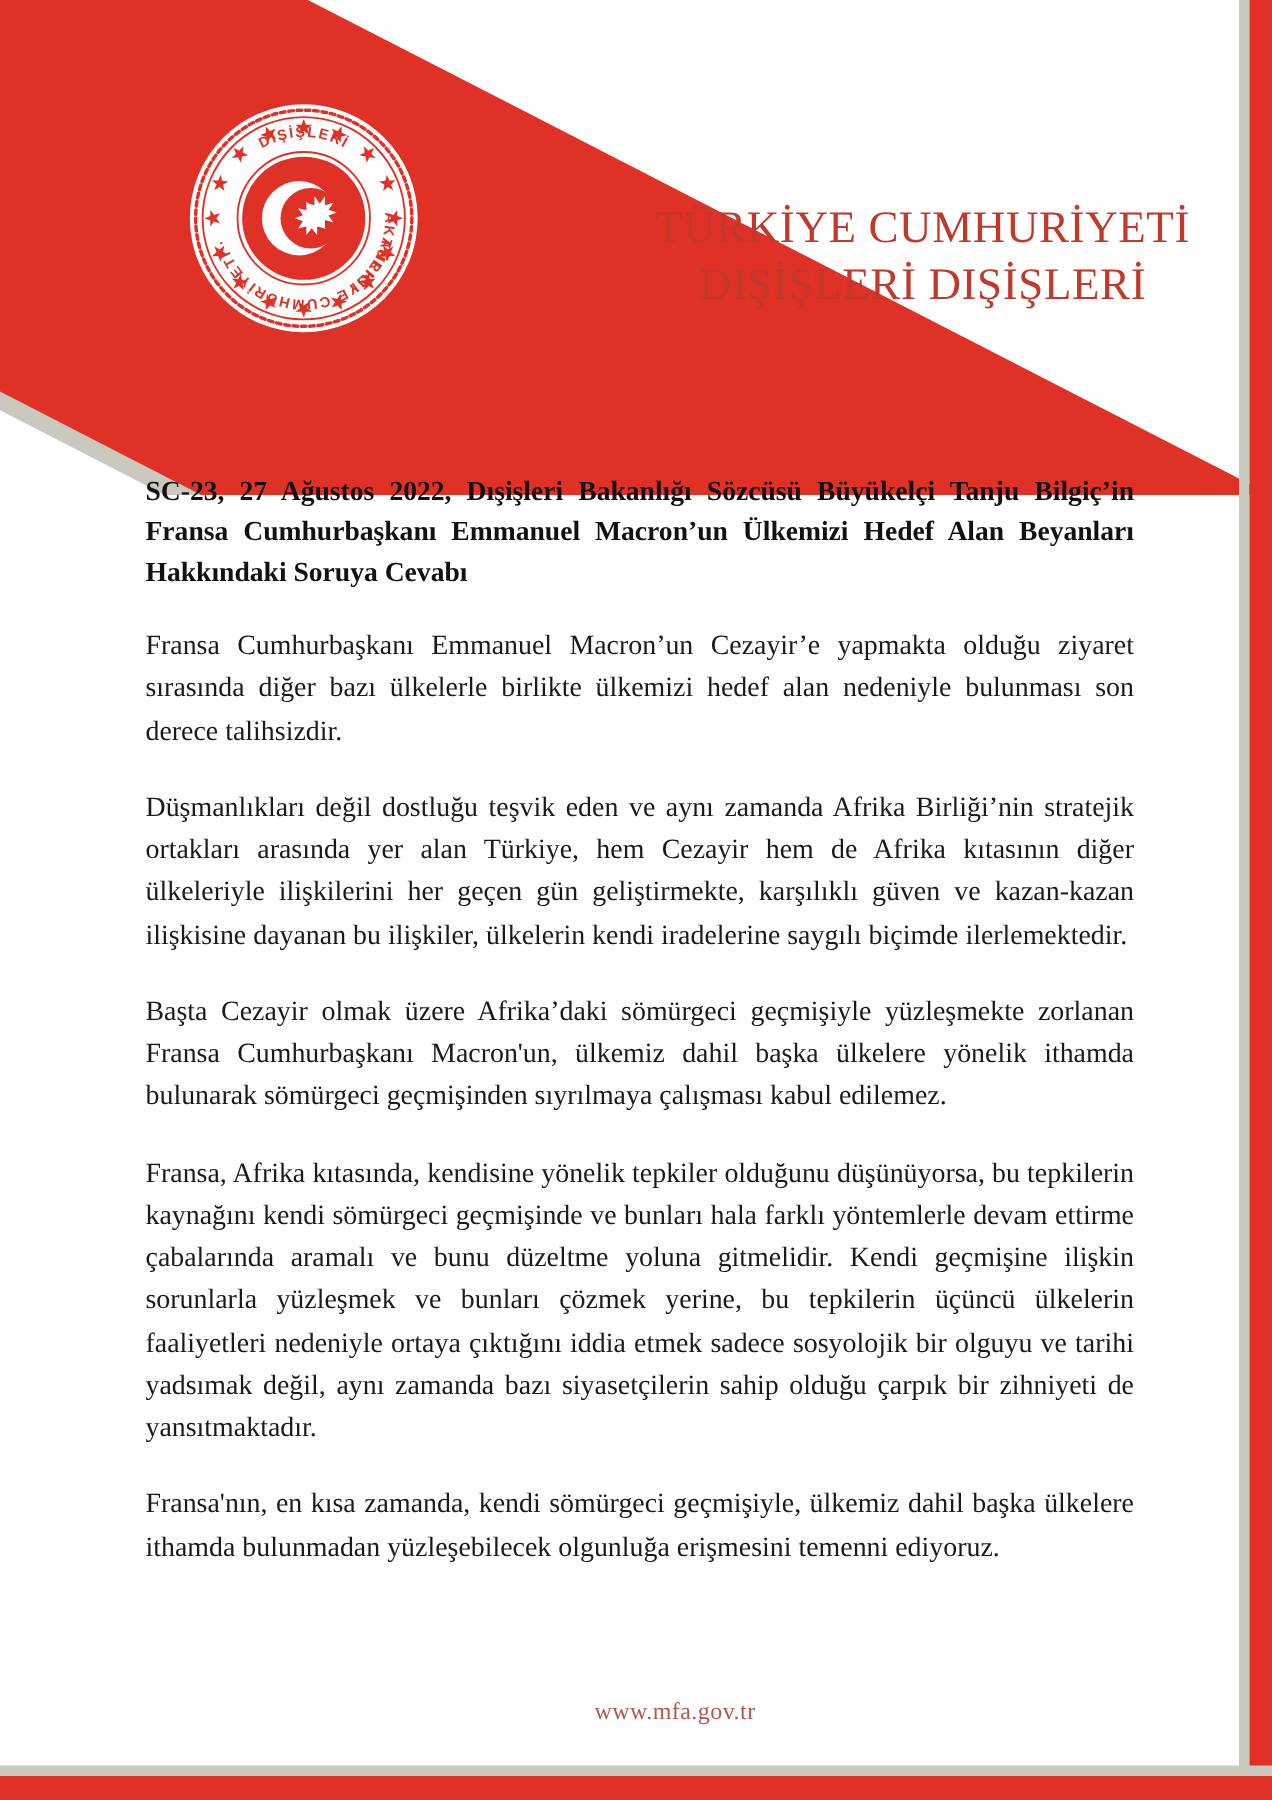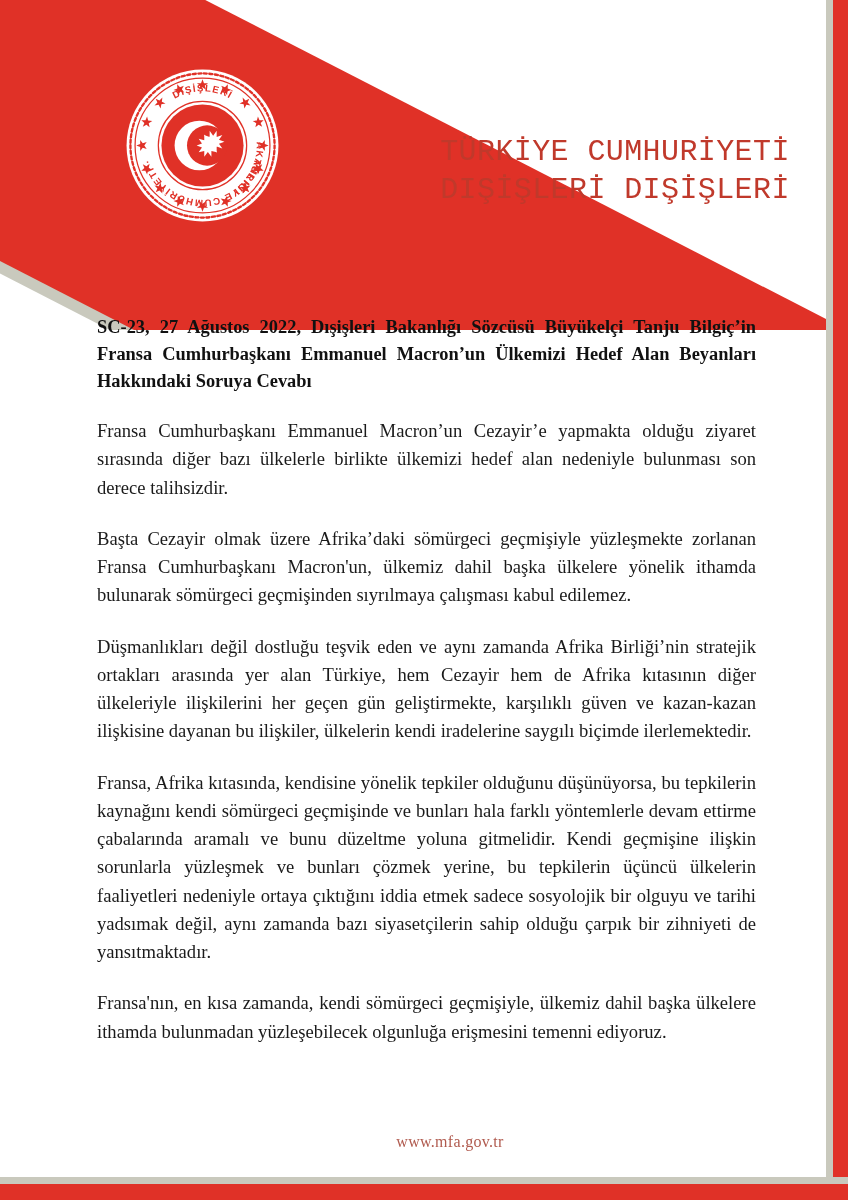--- a/index.html
+++ b/index.html
@@ -102,21 +102,21 @@
   .emblem svg { display: block; width: 155px; height: 155px; }
 
   
   .header-title {
     position: absolute;
     left: 430px;
     top: 133px;
     width: 370px;
     text-align: center;
     color: #c0392b;
-    font-family: Liberation Mono, monospace;
+    font-family: Liberation Serif, serif;
     font-size: 30px;
     line-height: 1.28;
     letter-spacing: 0.4px;
     white-space: nowrap;
   }
   .header-title .line2 { display: block; }
 
   
   .doc {
     position: absolute;
@@ -254,22 +254,22 @@
   </div>
 
   <div class="header-title">
     <span>TÜRKİYE CUMHURİYETİ</span>
     <span class="line2">DIŞİŞLERİ DIŞİŞLERİ</span>
   </div>
 
   <div class="doc">
     <p class="headline">SC-23, 27 Ağustos 2022, Dışişleri Bakanlığı Sözcüsü Büyükelçi Tanju Bilgiç’in Fransa Cumhurbaşkanı Emmanuel Macron’un Ülkemizi Hedef Alan Beyanları Hakkındaki Soruya Cevabı</p>
     <p class="para">Fransa Cumhurbaşkanı Emmanuel Macron’un Cezayir’e yapmakta olduğu ziyaret sırasında diğer bazı ülkelerle birlikte ülkemizi hedef alan nedeniyle bulunması son derece talihsizdir.</p>
+    <p class="para">Düşmanlıkları değil dostluğu teşvik eden ve aynı zamanda Afrika Birliği’nin stratejik ortakları arasında yer alan Türkiye, hem Cezayir hem de Afrika kıtasının diğer ülkeleriyle ilişkilerini her geçen gün geliştirmekte, karşılıklı güven ve kazan-kazan ilişkisine dayanan bu ilişkiler, ülkelerin kendi iradelerine saygılı biçimde ilerlemektedir.</p>
     <p class="para">Başta Cezayir olmak üzere Afrika’daki sömürgeci geçmişiyle yüzleşmekte zorlanan Fransa Cumhurbaşkanı Macron'un, ülkemiz dahil başka ülkelere yönelik ithamda bulunarak sömürgeci geçmişinden sıyrılmaya çalışması kabul edilemez.</p>
-    <p class="para">Düşmanlıkları değil dostluğu teşvik eden ve aynı zamanda Afrika Birliği’nin stratejik ortakları arasında yer alan Türkiye, hem Cezayir hem de Afrika kıtasının diğer ülkeleriyle ilişkilerini her geçen gün geliştirmekte, karşılıklı güven ve kazan-kazan ilişkisine dayanan bu ilişkiler, ülkelerin kendi iradelerine saygılı biçimde ilerlemektedir.</p>
     <p class="para">Fransa, Afrika kıtasında, kendisine yönelik tepkiler olduğunu düşünüyorsa, bu tepkilerin kaynağını kendi sömürgeci geçmişinde ve bunları hala farklı yöntemlerle devam ettirme çabalarında aramalı ve bunu düzeltme yoluna gitmelidir. Kendi geçmişine ilişkin sorunlarla yüzleşmek ve bunları çözmek yerine, bu tepkilerin üçüncü ülkelerin faaliyetleri nedeniyle ortaya çıktığını iddia etmek sadece sosyolojik bir olguyu ve tarihi yadsımak değil, aynı zamanda bazı siyasetçilerin sahip olduğu çarpık bir zihniyeti de yansıtmaktadır.</p>
     <p class="para">Fransa'nın, en kısa zamanda, kendi sömürgeci geçmişiyle, ülkemiz dahil başka ülkelere ithamda bulunmadan yüzleşebilecek olgunluğa erişmesini temenni ediyoruz.</p>
   </div>
 
   <div class="footer">www.mfa.gov.tr</div>
 
   <div class="edge-right-grey"></div>
   <div class="edge-right-red"></div>
   <div class="edge-bottom-grey"></div>
   <div class="edge-bottom-red"></div>

